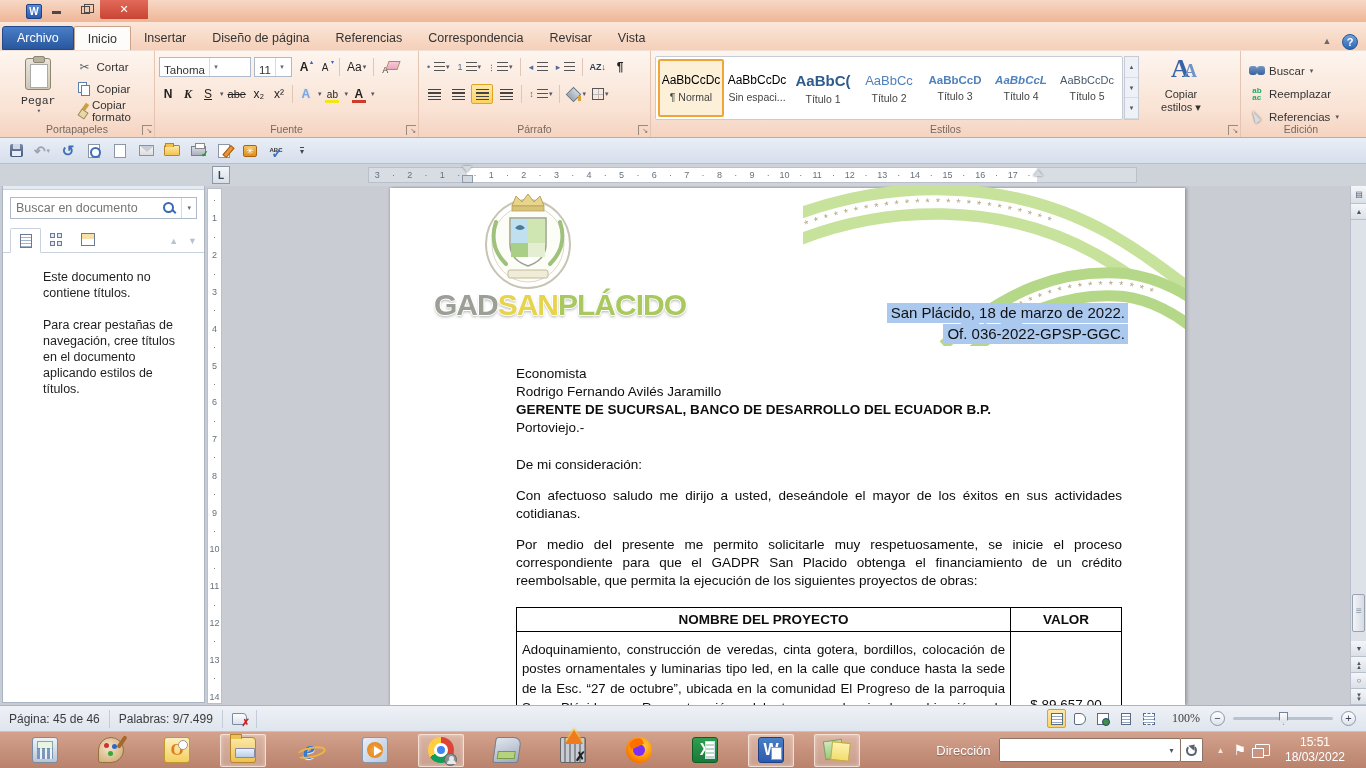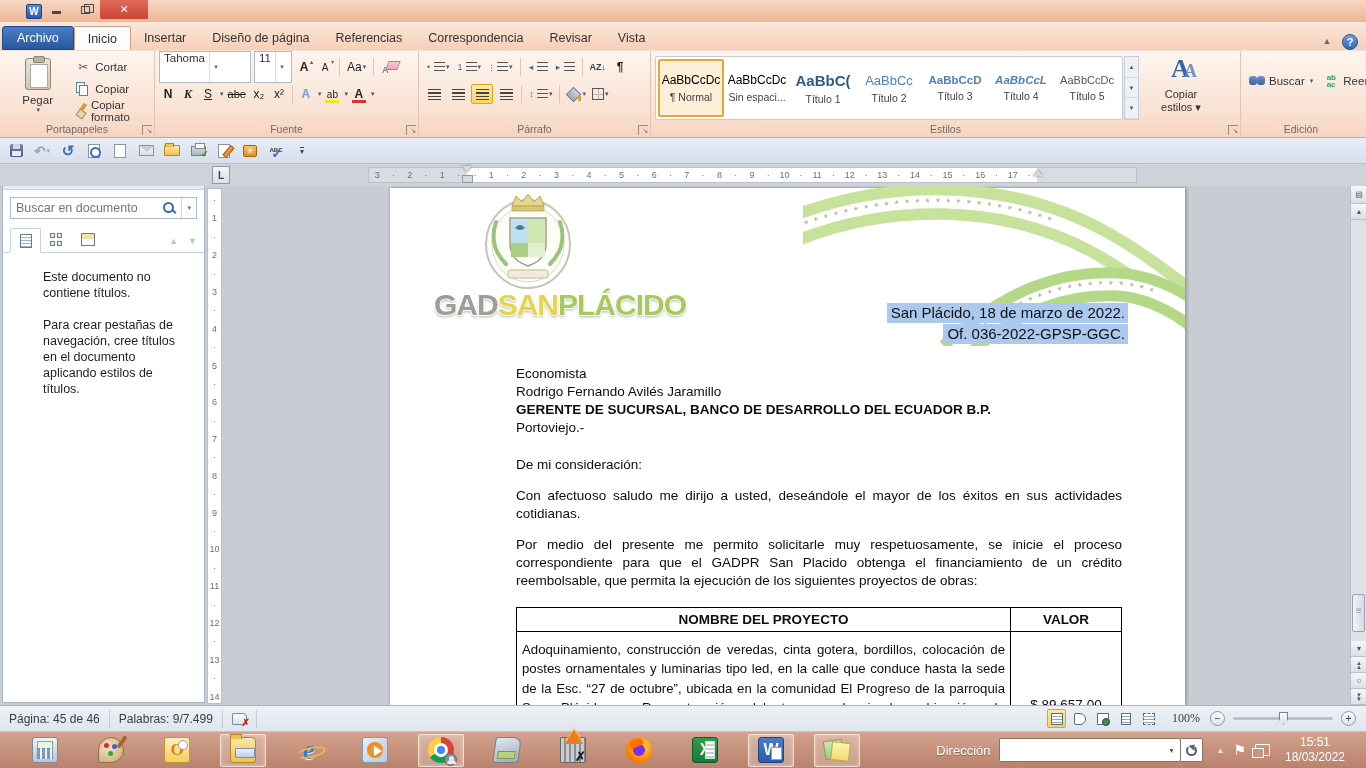--- a/index.html
+++ b/index.html
@@ -43,42 +43,42 @@
   .rgroup { position:relative; height:100%; border-right:1px solid #e5c4b2; padding:3px 4px 16px 4px; }
   .rgroup-label { position:absolute; left:0; right:0; bottom:2px; text-align:center;
     font-size:10.5px; color:#77695f; }
   .launcher { position:absolute; right:2px; bottom:2px; width:10px; height:10px;
     border-left:1px solid #9a8a7e; border-top:1px solid #9a8a7e; font-size:7px; color:#77695f;
     display:flex; align-items:flex-end; justify-content:flex-end; }
 
   
   .g-clip { width:155px; display:flex; }
   .paste-btn { width:46px; height:66px; margin:1px 16px; display:flex; flex-direction:column; align-items:center;
-    border:1px solid transparent; border-radius:3px; }
+    border:1px solid transparent; border-radius:3px;font-family:Liberation Mono, monospace; }
   .paste-ico { width:26px; height:32px; background:linear-gradient(#e8e4da,#cfc8b8); border:1px solid #8f8670;
     border-radius:3px; position:relative; margin-top:2px; }
   .paste-ico:before { content:""; position:absolute; left:4px; top:5px; width:16px; height:22px; background:#fff; border:1px solid #aaa; }
   .paste-ico:after { content:""; position:absolute; left:7px; top:-3px; width:10px; height:5px; background:#b8b2a2; border:1px solid #8f8670; border-radius:2px; }
   .paste-txt { font-size:11.5px; margin-top:4px; color:#333; }
   .clip-col { display:flex; flex-direction:column; gap:1px; margin-top:3px; }
   .small-btn { display:flex; align-items:center; gap:4px; height:21px; padding:0 4px; font-size:11.5px; color:#333; border-radius:2px; }
   .ico16 { width:16px; height:16px; display:inline-flex; align-items:center; justify-content:center; font-size:12px; }
   .ico-cut { color:#4a5a6a; }
   .ico-copy { position:relative; }
   .ico-copy i { position:absolute; width:9px; height:11px; background:#fff; border:1px solid #5b7fae; }
   .ico-copy i:first-child { left:1px; top:1px; }
   .ico-copy i:last-child { left:4px; top:4px; }
   .ico-brush { position:relative; }
   .ico-brush:before { content:""; position:absolute; width:4px; height:9px; left:6px; top:0; background:#caa23c; transform:rotate(35deg); }
   .ico-brush:after { content:""; position:absolute; width:6px; height:6px; left:2px; bottom:1px; background:#e8d7a8; border:1px solid #9a8a5a; transform:rotate(35deg); }
 
   
   .g-font { width:264px; }
   .font-row1 { display:flex; align-items:center; gap:3px; height:26px; }
-  .combo { display:flex; align-items:flex-start; background:#fff; border:1px solid #aeb9c9; height:32px; font-size:11.5px; padding-left:4px; }
+  .combo { display:flex; align-items:flex-end; background:#fff; border:1px solid #aeb9c9; height:20px; font-size:11.5px; padding-left:4px; }
   .combo .arr { width:13px; height:100%; display:flex; align-items:center; justify-content:center; color:#667; font-size:7px; border-left:1px solid #d5dbe4; margin-left:4px; }
   .c-fontname { width:92px; }
   .c-fontsize { width:38px; }
   .fbtn { min-width:18px; height:20px; display:inline-flex; align-items:center; justify-content:center;
     font-size:12px; color:#222; border-radius:2px; padding:0 2px; position:relative; }
   .grow:after, .shrink:after { content:"▴"; font-size:6px; position:absolute; top:1px; right:0; color:#36c; }
   .shrink:after { content:"▾"; }
   .font-row2 { display:flex; align-items:center; gap:2px; height:24px; margin-top:2px; }
   .b { font-weight:bold; }
   .i { font-style:italic; font-family:"Liberation Serif",serif; }
@@ -126,21 +126,21 @@
   .t5 .s-sample { color:#47586b; font-size:11px; }
   .gal-scroll { width:15px; margin:2px 0 0 1px; display:flex; flex-direction:column; border:1px solid #c6ccd6; background:#eef1f5; height:64px; }
   .gal-scroll span { flex:1; display:flex; align-items:center; justify-content:center; font-size:6px; color:#556; border-bottom:1px solid #d7dce3; }
   .changestyles { width:72px; display:flex; flex-direction:column; align-items:center; margin-left:6px; }
   .cs-ico { font-family:"Liberation Serif",serif; font-size:26px; font-weight:bold; color:#3565a8; line-height:30px; letter-spacing:-6px; }
   .cs-ico .a2 { font-size:18px; color:#6f95c8; }
   .cs-txt { font-size:11px; text-align:center; color:#333; line-height:13px; margin-top:2px; }
 
   
   .g-edit { width:120px; border-right:none; }
-  .edit-col { display:flex; flex-direction:row; gap:2px; margin-top:16px; }
+  .edit-col { display:flex; flex-direction:column; gap:2px; margin-top:6px; }
   .ico-binoc { position:relative; width:16px; height:12px; }
   .ico-binoc:before, .ico-binoc:after { content:""; position:absolute; top:1px; width:8px; height:9px; border-radius:3px; background:linear-gradient(#7396c6,#39609a); }
   .ico-binoc:before { left:0; } .ico-binoc:after { right:0; }
   .ico-replace { font-size:8px; color:#2a6; font-weight:bold; line-height:7px; text-align:left; }
   .ico-cursor { width:0; height:0; border-left:6px solid #d7dde6; border-top:11px solid transparent; border-bottom:2px solid transparent;
     filter:drop-shadow(0 0 1px #555); transform:rotate(-15deg); }
 
   
   .qat { position:absolute; left:0; top:138px; width:1366px; height:26px;
     background:linear-gradient(#e9eef6,#d7dfec); border-bottom:1px solid #b4c0d2; display:flex; align-items:center; gap:6px; padding-left:6px; }

